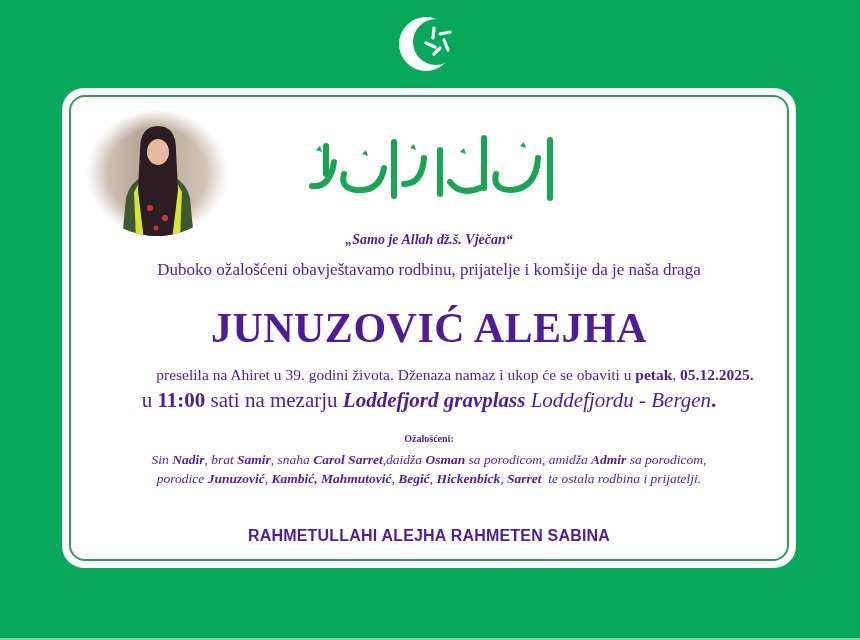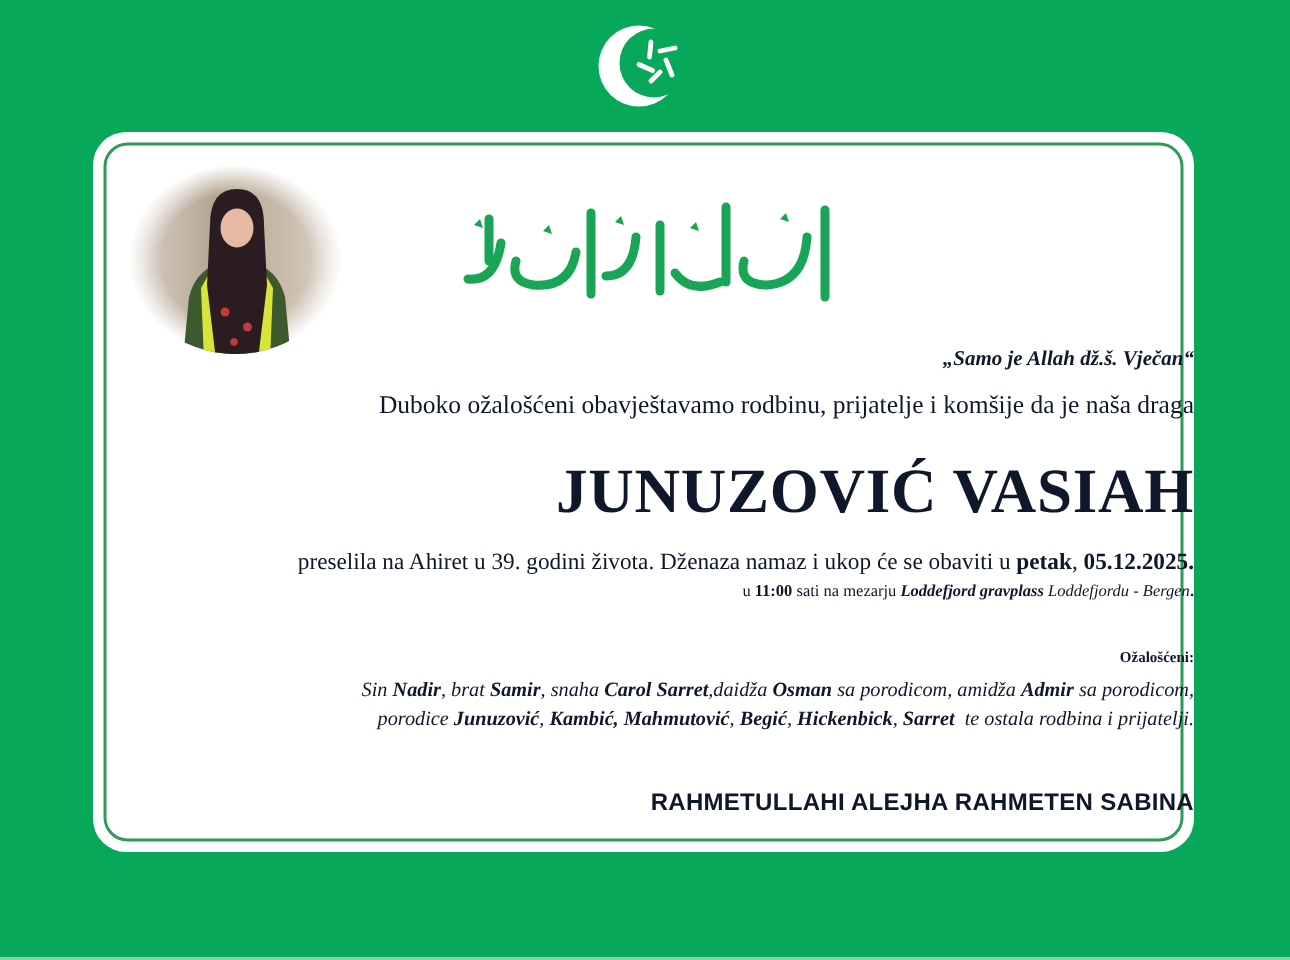--- a/index.html
+++ b/index.html
@@ -21,26 +21,26 @@
   .photo {
     position:absolute; left:86px; top:110px; width:142px; height:126px;
     border-radius:50%;
     background:
       radial-gradient(ellipse 50% 50% at 50% 50%, rgba(255,255,255,0) 70%, #fff 100%),
       linear-gradient(90deg,#d8cfc7 0%,#c9bdb0 20%,#b4a592 40%,#c7b9a8 70%,#ddd4cb 100%);
     overflow:hidden;
   }
   .photo .figure { position:absolute; left:34px; top:10px; width:76px; height:120px; }
   .calligraphy { position:absolute; left:300px; top:128px; width:280px; height:80px; }
-  .text { position:absolute; left:62px; width:734px; text-align:right; color:#0f172a; }
+  .text { position:absolute; left:62px; width:734px; text-align:center; color:#4c1d95; }
   .quote { top:232px; font-size:14px; font-weight:bold; font-style:italic; }
   .intro { top:260px; font-size:17px; }
   .name { top:304px; font-size:42px; font-weight:bold; letter-spacing:0.5px; }
-  .line1 { top:366px; font-size:15.5px; }
-  .line2 { top:388px; font-size:11px; }
+  .line1 { top:366px; font-size:15.5px;padding-left:26px; }
+  .line2 { top:388px; font-size:21px; }
   .mourners-title { top:433px; font-size:10px; font-weight:bold; }
   .mourners { top:450px; font-size:13.5px; font-style:italic; line-height:19px; }
   .closing { top:527px; font-family:"Liberation Sans", sans-serif; font-size:16px; font-weight:bold; letter-spacing:0.2px; }
   b { font-weight:bold; }
 </style>
 </head>
 <body>
 
 <div class="bottom-line"></div>
 
@@ -90,21 +90,21 @@
     <path d="M220 18 l4 -4 l2 6z"></path>
       <path d="M160 24 l4 -4 l2 6z"></path>
     <path d="M110 20 l4 -4 l2 6z"></path>
       <path d="M62 26 l4 -4 l2 6z"></path>
     <path d="M16 22 l4 -4 l2 6z"></path>
   </g>
 </svg>
 
 <div class="text quote">„Samo je Allah dž.š. Vječan“</div>
 <div class="text intro">Duboko ožalošćeni obavještavamo rodbinu, prijatelje i komšije da je naša draga</div>
-<div class="text name">JUNUZOVIĆ VASIAH</div>
+<div class="text name">JUNUZOVIĆ ALEJHA</div>
 
 <div class="text line1">
   <span>preselila na Ahiret u 39. godini života. Dženaza namaz i ukop će se obaviti u </span><b>petak</b><span>, </span><b>05.12.2025.</b>
 </div>
 <div class="text line2">
   <span>u </span><b>11:00</b><span> sati na mezarju </span><b><i>Loddefjord gravplass</i></b><i> Loddefjordu - Bergen</i><b>.</b>
 </div>
 
 <div class="text mourners-title">Ožalošćeni:</div>
 

